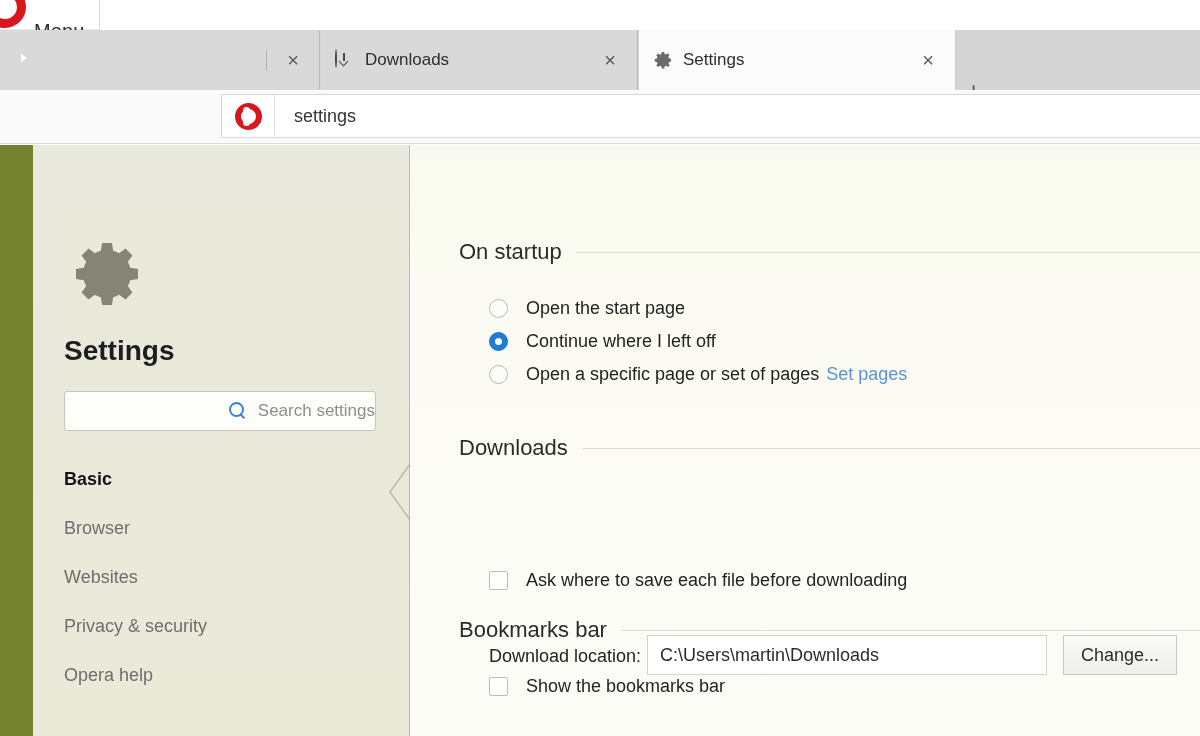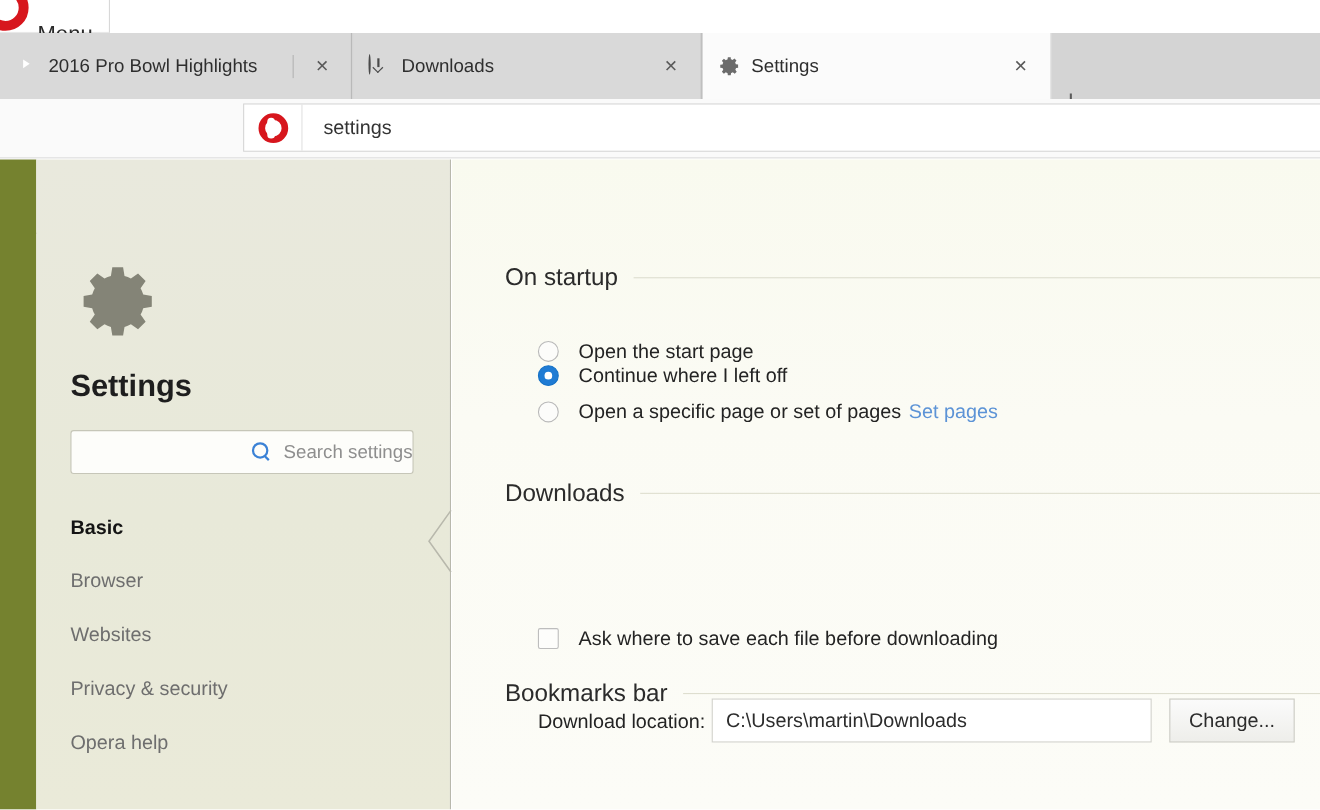--- a/index.html
+++ b/index.html
@@ -234,21 +234,20 @@
 
   <div class="menu-strip">
     <div class="opera-o-top"></div>
     <div class="menu-label">Menu</div>
   </div>
 
   <div class="tabbar">
 
     <div class="tab inactive" style="left:0; width:320px;">
       <span class="favicon"><span class="fav-youtube"></span></span>
-      <span class="tab-title" style="max-width:205px;">2016 Pro Bowl Highlights</span>
     </div>
     <div class="tab-sep" style="left:266px;"></div>
     <div class="tab-close" style="left:281px;">×</div>
 
     <div class="tab inactive" style="left:321px; width:317px;">
       <span class="favicon"><span class="fav-download"></span></span>
       <span class="tab-title" style="max-width:200px;">Downloads</span>
     </div>
     <div class="tab-close" style="left:598px;">×</div>
 
@@ -328,21 +327,21 @@
       </div>
     </div>
 
     <div class="content">
 
       <div class="section-head" style="left:48px; top:94px; width:741px;">
         <span class="txt">On startup</span>
         <span class="rule"></span>
       </div>
 
-      <div class="radio-row" style="left:78px; top:164px;">
+      <div class="radio-row" style="left:78px; top:153px;">
         <span class="radio"></span>
         <span class="radio-label">Open the start page</span>
       </div>
 
       <div class="radio-row" style="left:78px; top:186px;">
         <span class="radio checked"></span>
         <span class="radio-label">Continue where I left off</span>
       </div>
 
       <div class="radio-row" style="left:78px; top:219px;">
@@ -363,16 +362,20 @@
       <div class="check-row" style="left: 78px; top: 411px; margin-top: 14px;">
         <span class="checkbox"></span>
         <span class="check-label">Ask where to save each file before downloading</span>
       </div>
 
       <div class="section-head" style="left:48px; top:472px; width:741px;">
         <span class="txt">Bookmarks bar</span>
         <span class="rule"></span>
       </div>
 
+      <div class="check-row" style="left:78px; top:531px;">
+        <span class="checkbox"></span>
+        <span class="check-label">Show the bookmarks bar</span>
+      </div>
 
     </div>
   </div>
 </div>
 
 </body></html>

